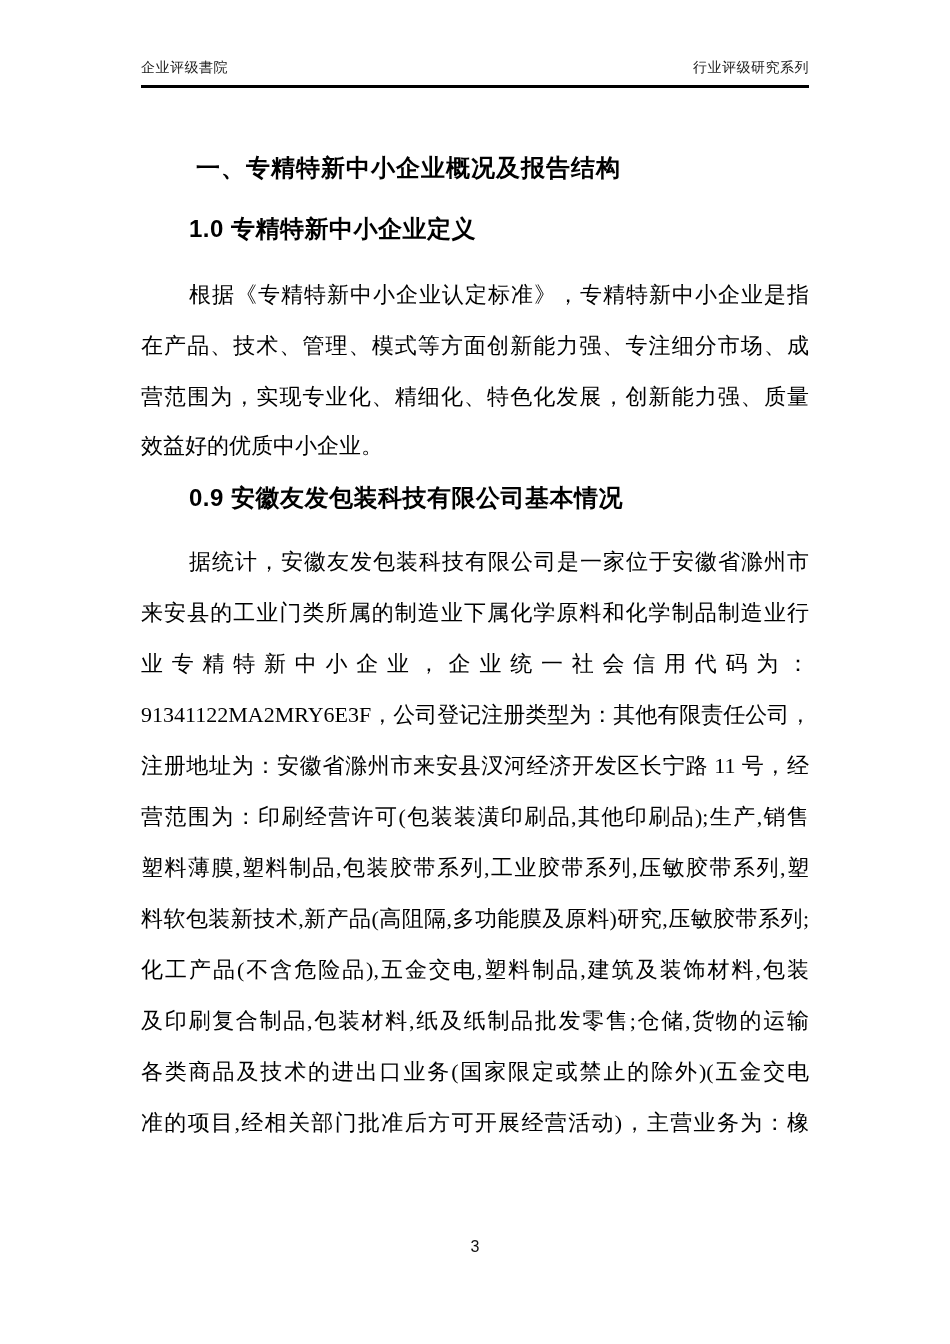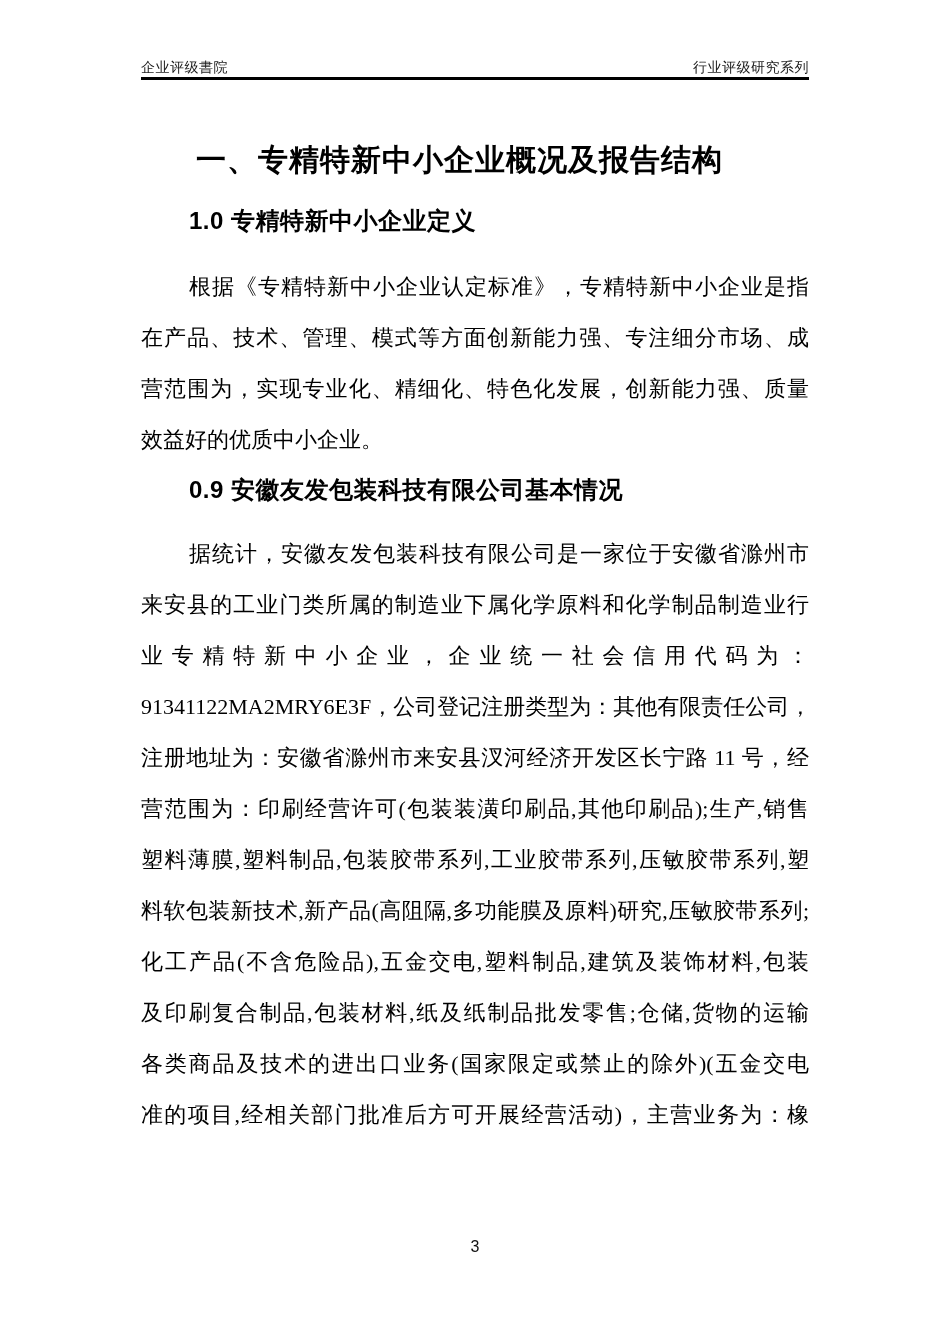--- a/index.html
+++ b/index.html
@@ -14,37 +14,37 @@
     margin: 0 auto;
     background: #ffffff;
     color: #000000;
     font-family: "Liberation Serif", "DejaVu Serif", serif;
     overflow: hidden;
   }
   
   .header {
     margin: 0 141px;
     padding-top: 59px;
-    padding-bottom: 0;
+    padding-bottom: 8px;
     border-bottom: 3px solid #000000;
     display: flex;
     justify-content: space-between;
     align-items: flex-end;
     font-family: "Liberation Sans", "DejaVu Sans", sans-serif;
     font-size: 14px;
     color: #1a1a1a;
     letter-spacing: 0.5px;
   }
   
   .doc-title {
     margin: 62px 141px 0 141px;
     padding-left: 55px;
     font-family: Liberation Sans, sans-serif;
     font-weight: bold;
-    font-size: 30px;
+    font-size: 24px;
     line-height: 36px;
     letter-spacing: 1px;
   }
   .section-heading {
     margin: 26px 141px 0 141px;
     padding-left: 48px;
     font-family: "Liberation Sans", "DejaVu Sans", sans-serif;
     font-weight: bold;
     font-size: 24px;
     line-height: 34px;
@@ -61,21 +61,21 @@
   .paragraph.p2 { margin-top: 21px; }
   .line {
     font-size: 22px;
     line-height: 51px;
     white-space: nowrap;
     text-align: justify;
     text-align-last: justify;
     text-justify: inter-character;
   }
   .line.indent { text-indent: 48px; }
-  .line.plain  { text-align-last: left; }
+  .line.plain  { text-align-last: left; font-family: Liberation Mono, monospace; }
   
   .footer {
     position: absolute;
     top: 1238px;
     left: 0;
     width: 100%;
     text-align: center;
     font-family: "Liberation Sans", "DejaVu Sans", sans-serif;
     font-size: 16px;
     color: #111111;

